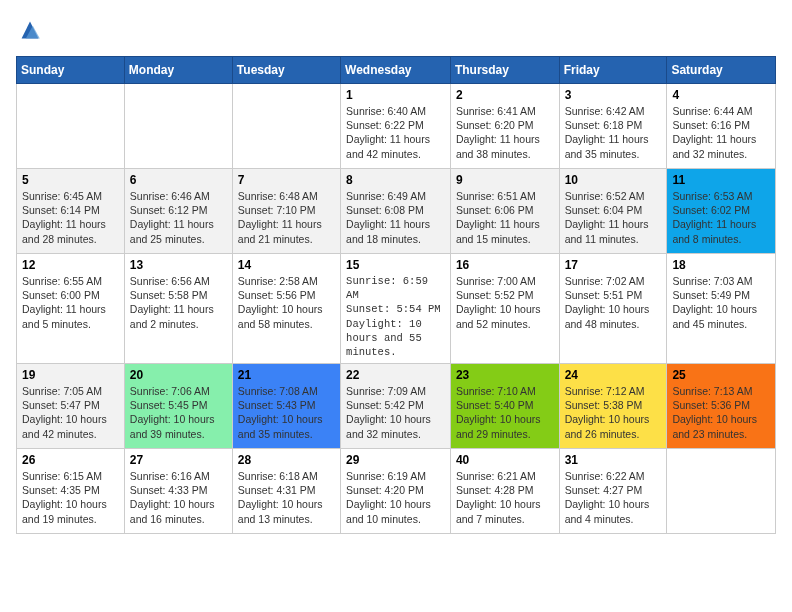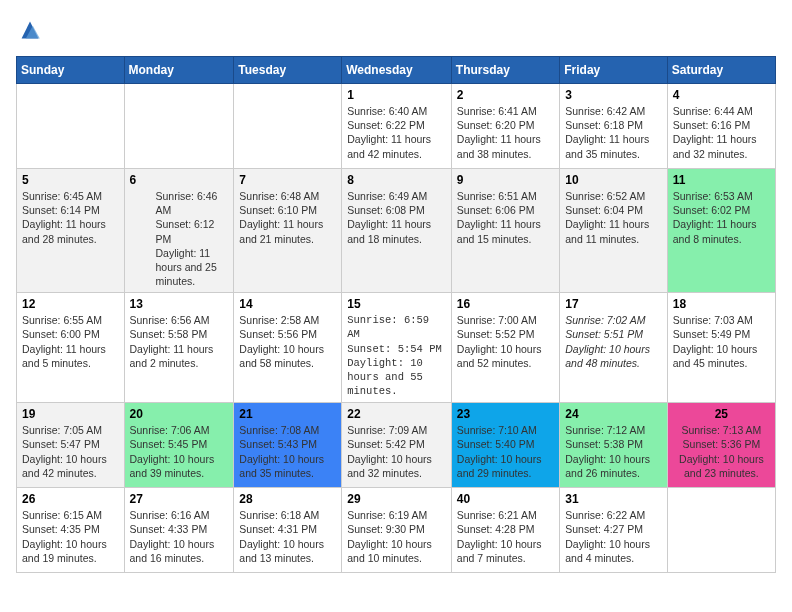--- a/index.html
+++ b/index.html
@@ -155,49 +155,49 @@
       </tr>
       <tr>
         <td style="background: rgb(242, 242, 242);">
           <div class="day-number">5</div>
           <div class="day-info" style="white-space: pre-line;">Sunrise: 6:45 AM
 Sunset: 6:14 PM
 Daylight: 11 hours and 28 minutes.</div>
         </td>
         <td style="background: rgb(242, 242, 242);">
           <div class="day-number">6</div>
-          <div class="day-info" style="white-space: pre-line; margin-left: 26px;">Sunrise: 6:46 AM
+          <div class="day-info" style="white-space: pre-line;">Sunrise: 6:46 AM
 Sunset: 6:12 PM
 Daylight: 11 hours and 25 minutes.</div>
         </td>
         <td style="background: rgb(242, 242, 242);">
           <div class="day-number">7</div>
           <div class="day-info" style="white-space: pre-line;">Sunrise: 6:48 AM
-Sunset: 6:10 PM
+Sunset: 7:10 PM
 Daylight: 11 hours and 21 minutes.</div>
         </td>
         <td style="background: rgb(242, 242, 242);">
           <div class="day-number">8</div>
           <div class="day-info" style="white-space: pre-line;">Sunrise: 6:49 AM
 Sunset: 6:08 PM
 Daylight: 11 hours and 18 minutes.</div>
         </td>
         <td style="background: rgb(242, 242, 242);">
           <div class="day-number">9</div>
           <div class="day-info" style="white-space: pre-line;">Sunrise: 6:51 AM
 Sunset: 6:06 PM
 Daylight: 11 hours and 15 minutes.</div>
         </td>
         <td style="background: rgb(242, 242, 242);">
           <div class="day-number">10</div>
           <div class="day-info" style="white-space: pre-line;">Sunrise: 6:52 AM
 Sunset: 6:04 PM
 Daylight: 11 hours and 11 minutes.</div>
         </td>
-        <td style="background: #86efac;">
+        <td style="background: #0ea5e9;">
           <div class="day-number">11</div>
           <div class="day-info" style="white-space: pre-line;">Sunrise: 6:53 AM
 Sunset: 6:02 PM
 Daylight: 11 hours and 8 minutes.</div>
         </td>
       </tr>
       <tr>
         <td>
           <div class="day-number">12</div>
           <div class="day-info" style="white-space: pre-line;">Sunrise: 6:55 AM
@@ -223,21 +223,21 @@
 Daylight: 10 hours and 55 minutes.</div>
         </td>
         <td>
           <div class="day-number">16</div>
           <div class="day-info" style="white-space: pre-line;">Sunrise: 7:00 AM
 Sunset: 5:52 PM
 Daylight: 10 hours and 52 minutes.</div>
         </td>
         <td>
           <div class="day-number">17</div>
-          <div class="day-info" style="white-space: pre-line; font-style: italic;">Sunrise: 7:02 AM
+          <div class="day-info" style="white-space: pre-line;">Sunrise: 7:02 AM
 Sunset: 5:51 PM
 Daylight: 10 hours and 48 minutes.</div>
         </td>
         <td>
           <div class="day-number">18</div>
           <div class="day-info" style="white-space: pre-line;">Sunrise: 7:03 AM
 Sunset: 5:49 PM
 Daylight: 10 hours and 45 minutes.</div>
         </td>
       </tr>
@@ -259,33 +259,33 @@
           <div class="day-info" style="white-space: pre-line;">Sunrise: 7:08 AM
 Sunset: 5:43 PM
 Daylight: 10 hours and 35 minutes.</div>
         </td>
         <td style="background: rgb(242, 242, 242);">
           <div class="day-number">22</div>
           <div class="day-info" style="white-space: pre-line;">Sunrise: 7:09 AM
 Sunset: 5:42 PM
 Daylight: 10 hours and 32 minutes.</div>
         </td>
-        <td style="background: #0ea5e9;">
+        <td style="background: #84cc16;">
           <div class="day-number">23</div>
           <div class="day-info" style="white-space: pre-line;">Sunrise: 7:10 AM
 Sunset: 5:40 PM
 Daylight: 10 hours and 29 minutes.</div>
         </td>
-        <td style="background: #86efac; margin-top: 28px;">
+        <td style="background: #fde047; margin-top: 28px;">
           <div class="day-number">24</div>
           <div class="day-info" style="white-space: pre-line;">Sunrise: 7:12 AM
 Sunset: 5:38 PM
 Daylight: 10 hours and 26 minutes.</div>
         </td>
-        <td style="background: #ec4899; text-align: center;">
+        <td style="background: #f97316;">
           <div class="day-number">25</div>
           <div class="day-info" style="white-space: pre-line;">Sunrise: 7:13 AM
 Sunset: 5:36 PM
 Daylight: 10 hours and 23 minutes.</div>
         </td>
       </tr>
       <tr>
         <td>
           <div class="day-number">26</div>
           <div class="day-info" style="white-space: pre-line;">Sunrise: 6:15 AM
@@ -300,21 +300,21 @@
         </td>
         <td>
           <div class="day-number">28</div>
           <div class="day-info" style="white-space: pre-line;">Sunrise: 6:18 AM
 Sunset: 4:31 PM
 Daylight: 10 hours and 13 minutes.</div>
         </td>
         <td>
           <div class="day-number">29</div>
           <div class="day-info" style="white-space: pre-line;">Sunrise: 6:19 AM
-Sunset: 9:30 PM
+Sunset: 4:20 PM
 Daylight: 10 hours and 10 minutes.</div>
         </td>
         <td>
           <div class="day-number">40</div>
           <div class="day-info" style="white-space: pre-line;">Sunrise: 6:21 AM
 Sunset: 4:28 PM
 Daylight: 10 hours and 7 minutes.</div>
         </td>
         <td>
           <div class="day-number">31</div>

